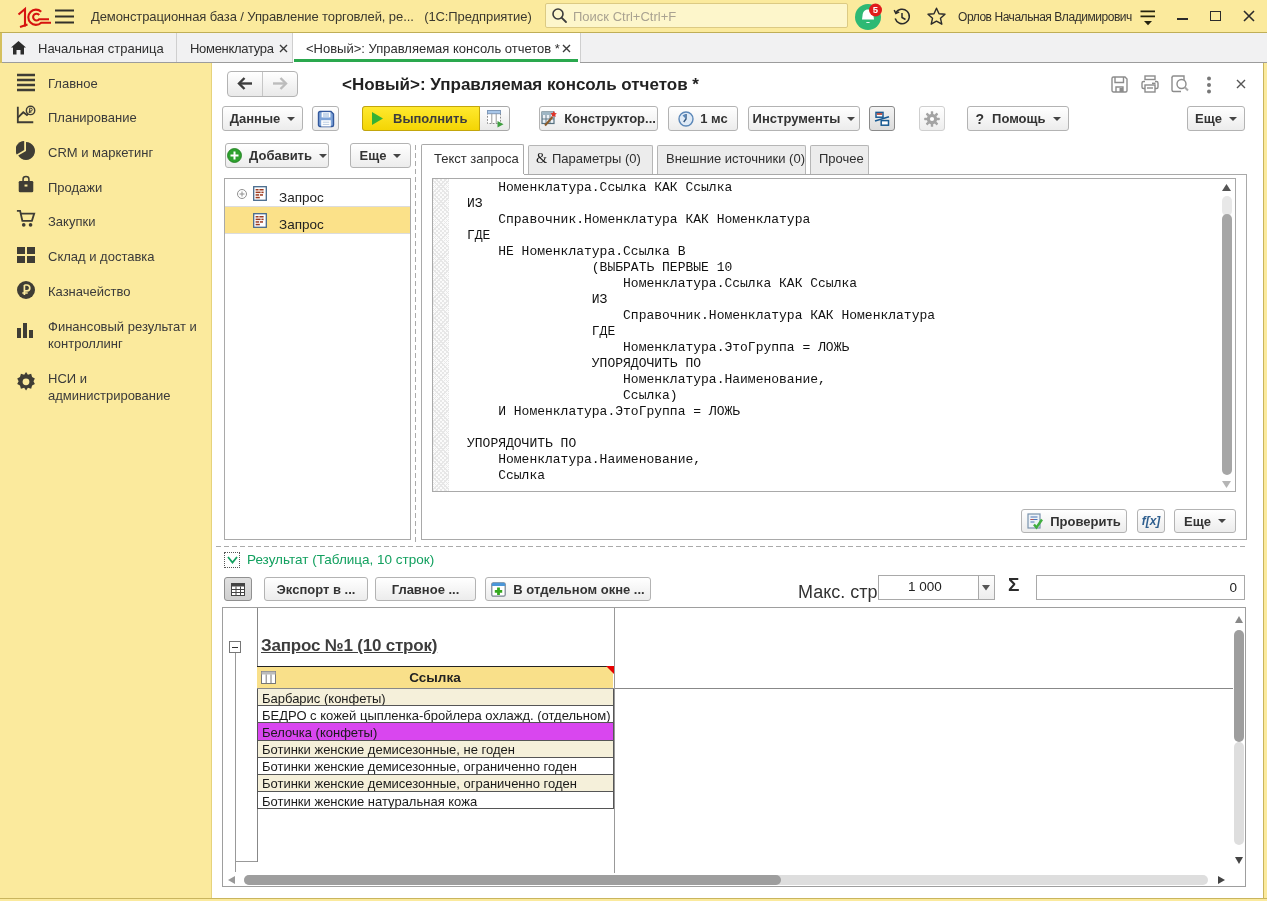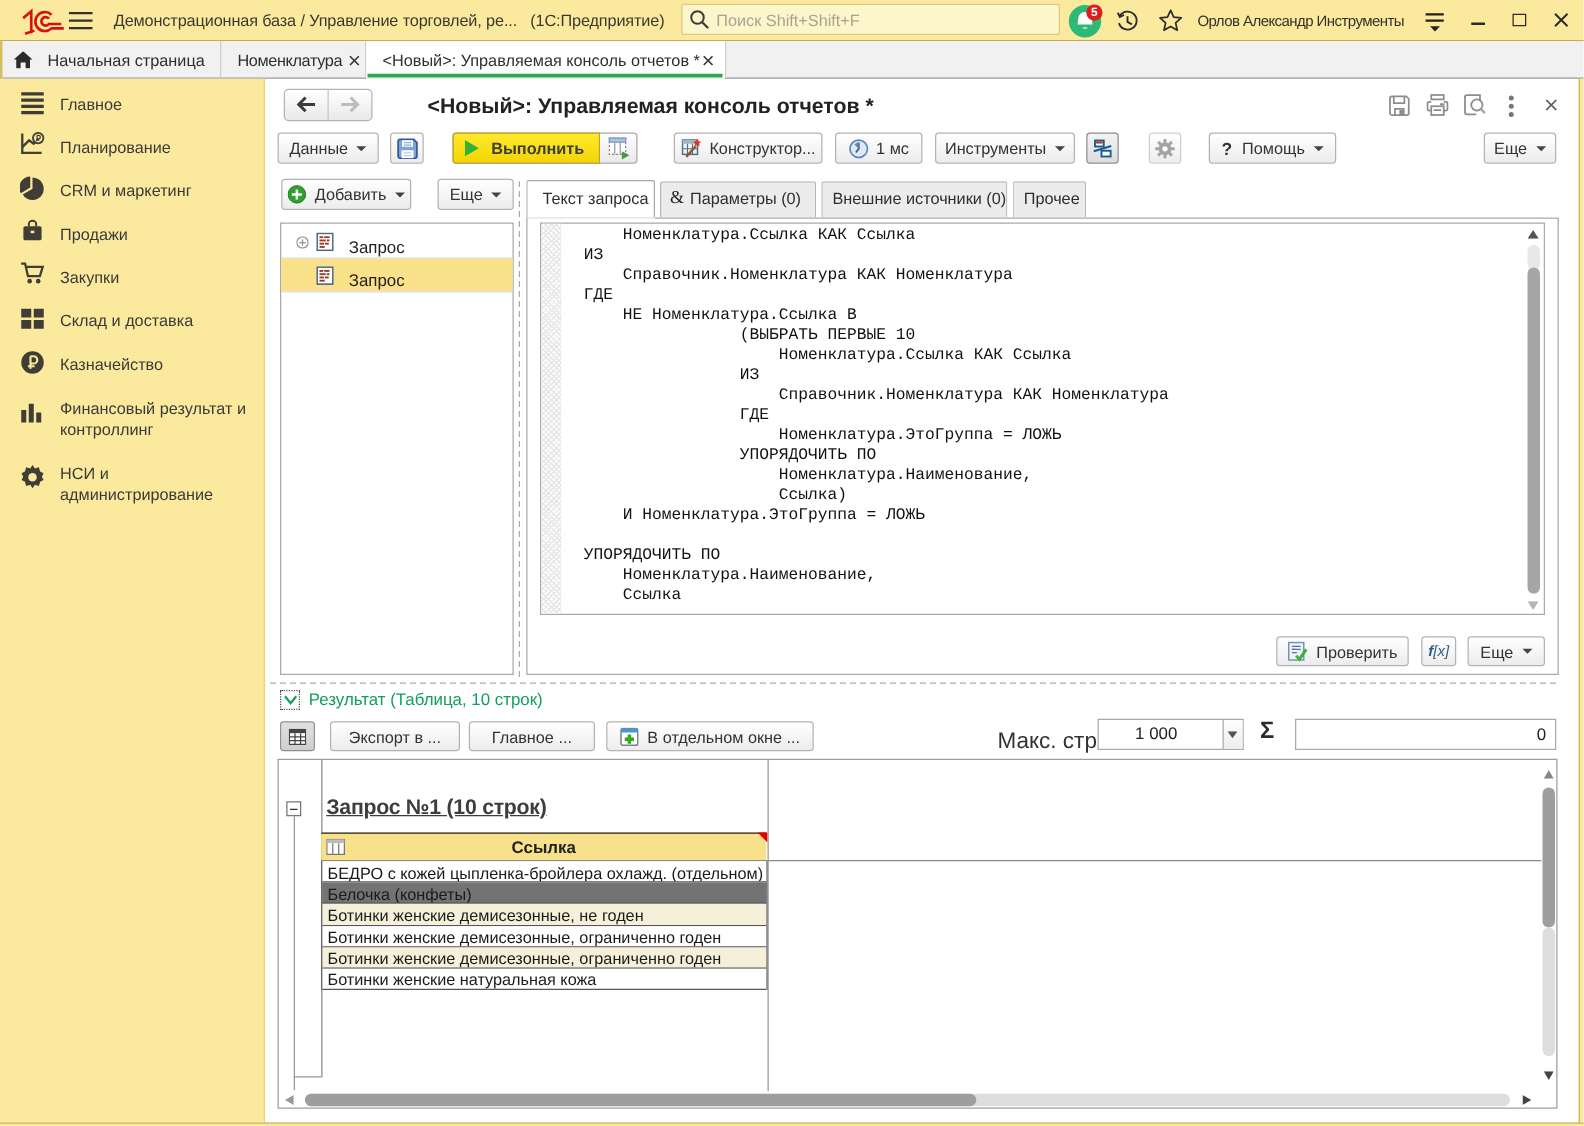--- a/index.html
+++ b/index.html
@@ -11,21 +11,21 @@
 #topbar { position:absolute; left:0; top:0; width:1267px; height:33px;
   background:#fbea9d; border-bottom:1px solid #bfae57; }
 #tabbar { position:absolute; left:0; top:33px; width:1267px; height:30px;
   background:#f1f1f2; border-bottom:1px solid #9c9c9c; }
 #sidebar { position:absolute; left:0; top:63px; width:212px; height:835px;
   background:#fbea9d; border-right:1px solid #e6d37c; }
 #rstrip { position:absolute; left:1263px; top:63px; width:4px; height:838px; background:#fbea9d; border-left:1px solid #c9b55e;}
 #bstrip { position:absolute; left:0; top:898px; width:1267px; height:3px; background:#fbea9d; border-top:1px solid #c9b55e;}
 .btn { position:absolute; background:linear-gradient(#ffffff,#ececec);
   border:1px solid #b3b3b3; border-radius:3px; color:#333; font-size:13px;
-  display:flex; align-items:center; justify-content:center; }
+  display:flex; align-items:center; justify-content:center;font-weight:bold; }
 .arrow-down { display:inline-block; width:0; height:0; border-left:4px solid transparent;
   border-right:4px solid transparent; border-top:4px solid #444; margin-left:7px; }
 .sideitem { position:absolute; left:0; width:212px; color:#3a3a3a; font-size:13px; }
 .sideitem .ic { position:absolute; left:16px; top:0; width:20px; height:20px; }
 .sideitem .tx { position:absolute; left:48px; top:2px; width:152px; line-height:16.5px;}
 .code { font-family:"Liberation Mono", monospace; font-size:13px; line-height:16px; color:#111; white-space:pre; }
 </style>
 </head>
 <body>
 <div id="win">
@@ -45,40 +45,40 @@
           <path d="M0 1.5h19M0 7.5h19M0 13.5h19"></path>
         </g>
     </svg>
     <div class="abs" style="left:91px;top:9px;font-size:13px;letter-spacing:-0.1px;color:#3b392f;white-space:nowrap;">Демонстрационная база / Управление торговлей, ре...&nbsp;&nbsp;&nbsp;(1С:Предприятие)</div>
 
     <div class="abs" style="left:545px;top:3px;width:303px;height:25px;background:#fdf6cb;border:1px solid #dcca83;border-radius:2px;"></div>
     <svg class="abs" style="left:551px;top:7px" width="17" height="17" viewBox="0 0 17 17">
       <circle cx="7" cy="7" r="5" fill="none" stroke="#3c3c3c" stroke-width="1.6"></circle>
       <path d="M10.8 10.8 L15 15" stroke="#3c3c3c" stroke-width="1.8" stroke-linecap="round"></path>
     </svg>
-    <div class="abs" style="left:573px;top:9px;font-size:13px;color:#a9a291;">Поиск Shift+Shift+F</div>
+    <div class="abs" style="left:573px;top:9px;font-size:13px;color:#a9a291;">Поиск Ctrl+Ctrl+F</div>
 
     <svg class="abs" style="left:855px;top:3px" width="28" height="28" viewBox="0 0 28 28">
       <circle cx="13" cy="14" r="13" fill="#2eb974"></circle>
       <path d="M13 6.5 C9.6 6.5 7.8 9 7.6 12 L7 16.5 L19 16.5 L18.4 12 C18.2 9 16.4 6.5 13 6.5 Z" fill="#fff"></path>
       <path d="M10.8 19 a2.4 1.7 0 0 0 4.4 0 Z" fill="#fff"></path>
       <circle cx="20.5" cy="7" r="6.5" fill="#e01b1b"></circle>
       <text x="20.5" y="10.2" font-size="9.5" font-weight="bold" fill="#fff" text-anchor="middle" font-family="Liberation Sans">5</text>
     </svg>
 
     <svg class="abs" style="left:893px;top:8px" width="18" height="18" viewBox="0 0 18 18">
       <path d="M 2.8 5.0 A 7.2 7.2 0 1 1 2.2 10.5" fill="none" stroke="#2b2b2b" stroke-width="1.5"></path>
       <path d="M1.2 2.2 L2.9 5.6 L6.2 3.9" fill="none" stroke="#2b2b2b" stroke-width="1.5"></path>
       <path d="M9 5 L9 9.5 L12.5 11.5" fill="none" stroke="#2b2b2b" stroke-width="1.5"></path>
     </svg>
 
     <svg class="abs" style="left:927px;top:7px" width="19" height="19" viewBox="0 0 19 19">
       <path d="M9.5 1.2 L12 6.7 L18 7.3 L13.5 11.3 L14.8 17.2 L9.5 14.2 L4.2 17.2 L5.5 11.3 L1 7.3 L7 6.7 Z" fill="none" stroke="#2b2b2b" stroke-width="1.4" stroke-linejoin="round"></path>
     </svg>
-    <div class="abs" style="left:958px;top:10px;font-size:12px;letter-spacing:-0.45px;color:#33312b;white-space:nowrap;">Орлов Александр Инструменты</div>
+    <div class="abs" style="left:958px;top:10px;font-size:12px;letter-spacing:-0.45px;color:#33312b;white-space:nowrap;">Орлов Начальная Владимирович</div>
 
     <svg class="abs" style="left:1140px;top:10px" width="16" height="16" viewBox="0 0 16 16">
       <g stroke="#24220f" stroke-width="1.8">
           <path d="M0.5 1.4h14.5M0.5 6.4h14.5"></path>
         </g>
       <path d="M4 11 l8 0 l-4 4.2 Z" fill="#24220f"></path>
     </svg>
 
     <div class="abs" style="left:1177px;top:18px;width:11px;height:2px;background:#2b2b2b;"></div>
     <div class="abs" style="left:1210px;top:11px;width:11px;height:10px;border:1.8px solid #2b2b2b;"></div>
@@ -444,22 +444,23 @@
     <rect x="0.5" y="0.5" width="14" height="12" fill="#fff" stroke="#777" stroke-width="1"></rect>
     <rect x="0.5" y="0.5" width="14" height="3" fill="#bbb"></rect>
     <path d="M5.2 3.5 L5.2 12.5 M10 3.5 L10 12.5" stroke="#777" stroke-width="1"></path>
   </svg>
   <div class="abs" style="left:257px;top:670px;width:356px;text-align:center;font-size:13.5px;font-weight:bold;color:#222;">Ссылка</div>
   <div class="abs" style="left:606px;top:666px;width:0;height:0;border-left:8px solid transparent;border-top:8px solid #e80000;margin-left:0;"></div>
   <div class="abs" style="left:257px;top:688px;width:976px;height:1px;background:#888;"></div>
   <div class="abs" style="left:614px;top:608px;width:1px;height:265px;background:#999;"></div>
 
   <div id="rows" class="abs" style="left:257px;top:689px;width:357px;border-left:1px solid #555;border-right:1px solid #555;">
+    <div style="height:17.2px;font-size:13px;color:#1a1a1a;padding:1.5px 0 0 4px;overflow:hidden;white-space:nowrap;border-bottom:1px solid #555;background:#f5f0da;">Барбарис (конфеты)</div>
     <div style="height:17.2px;font-size:13px;color:#1a1a1a;padding:1.5px 0 0 4px;overflow:hidden;white-space:nowrap;border-bottom:1px solid #555;background:#fff;">БЕДРО с кожей цыпленка-бройлера охлажд. (отдельном)</div>
-    <div style="height:17.2px;font-size:13px;color:#1a1a1a;padding:1.5px 0 0 4px;overflow:hidden;white-space:nowrap;border-bottom:1px solid #555;background:#737373;">Белочка (конфеты)</div>
+    <div style="height:17.2px;font-size:13px;color:#1a1a1a;padding:1.5px 0 0 4px;overflow:hidden;white-space:nowrap;border-bottom:1px solid #555;background:#d946ef;">Белочка (конфеты)</div>
     <div style="height:17.2px;font-size:13px;color:#1a1a1a;padding:1.5px 0 0 4px;overflow:hidden;white-space:nowrap;border-bottom:1px solid #555;background:#f5f0da;">Ботинки женские демисезонные, не годен</div>
     <div style="height:17.2px;font-size:13px;color:#1a1a1a;padding:1.5px 0 0 4px;overflow:hidden;white-space:nowrap;border-bottom:1px solid #555;background:#fff;">Ботинки женские демисезонные, ограниченно годен</div>
     <div style="height:17.2px;font-size:13px;color:#1a1a1a;padding:1.5px 0 0 4px;overflow:hidden;white-space:nowrap;border-bottom:1px solid #555;background:#f5f0da;">Ботинки женские демисезонные, ограниченно годен</div>
     <div style="height:17.2px;font-size:13px;color:#1a1a1a;padding:1.5px 0 0 4px;overflow:hidden;white-space:nowrap;border-bottom:1px solid #555;background:#fff;">Ботинки женские натуральная кожа</div>
   </div>
 
   <svg class="abs" style="left:1235px;top:616px" width="8" height="7" viewBox="0 0 8 7">
       <path d="M4 0 L8 7 L0 7 Z" fill="#888"></path>
     </svg>
   <div class="abs" style="left:1234px;top:630px;width:10px;height:112px;background:#9e9e9e;border-radius:5px;"></div>

